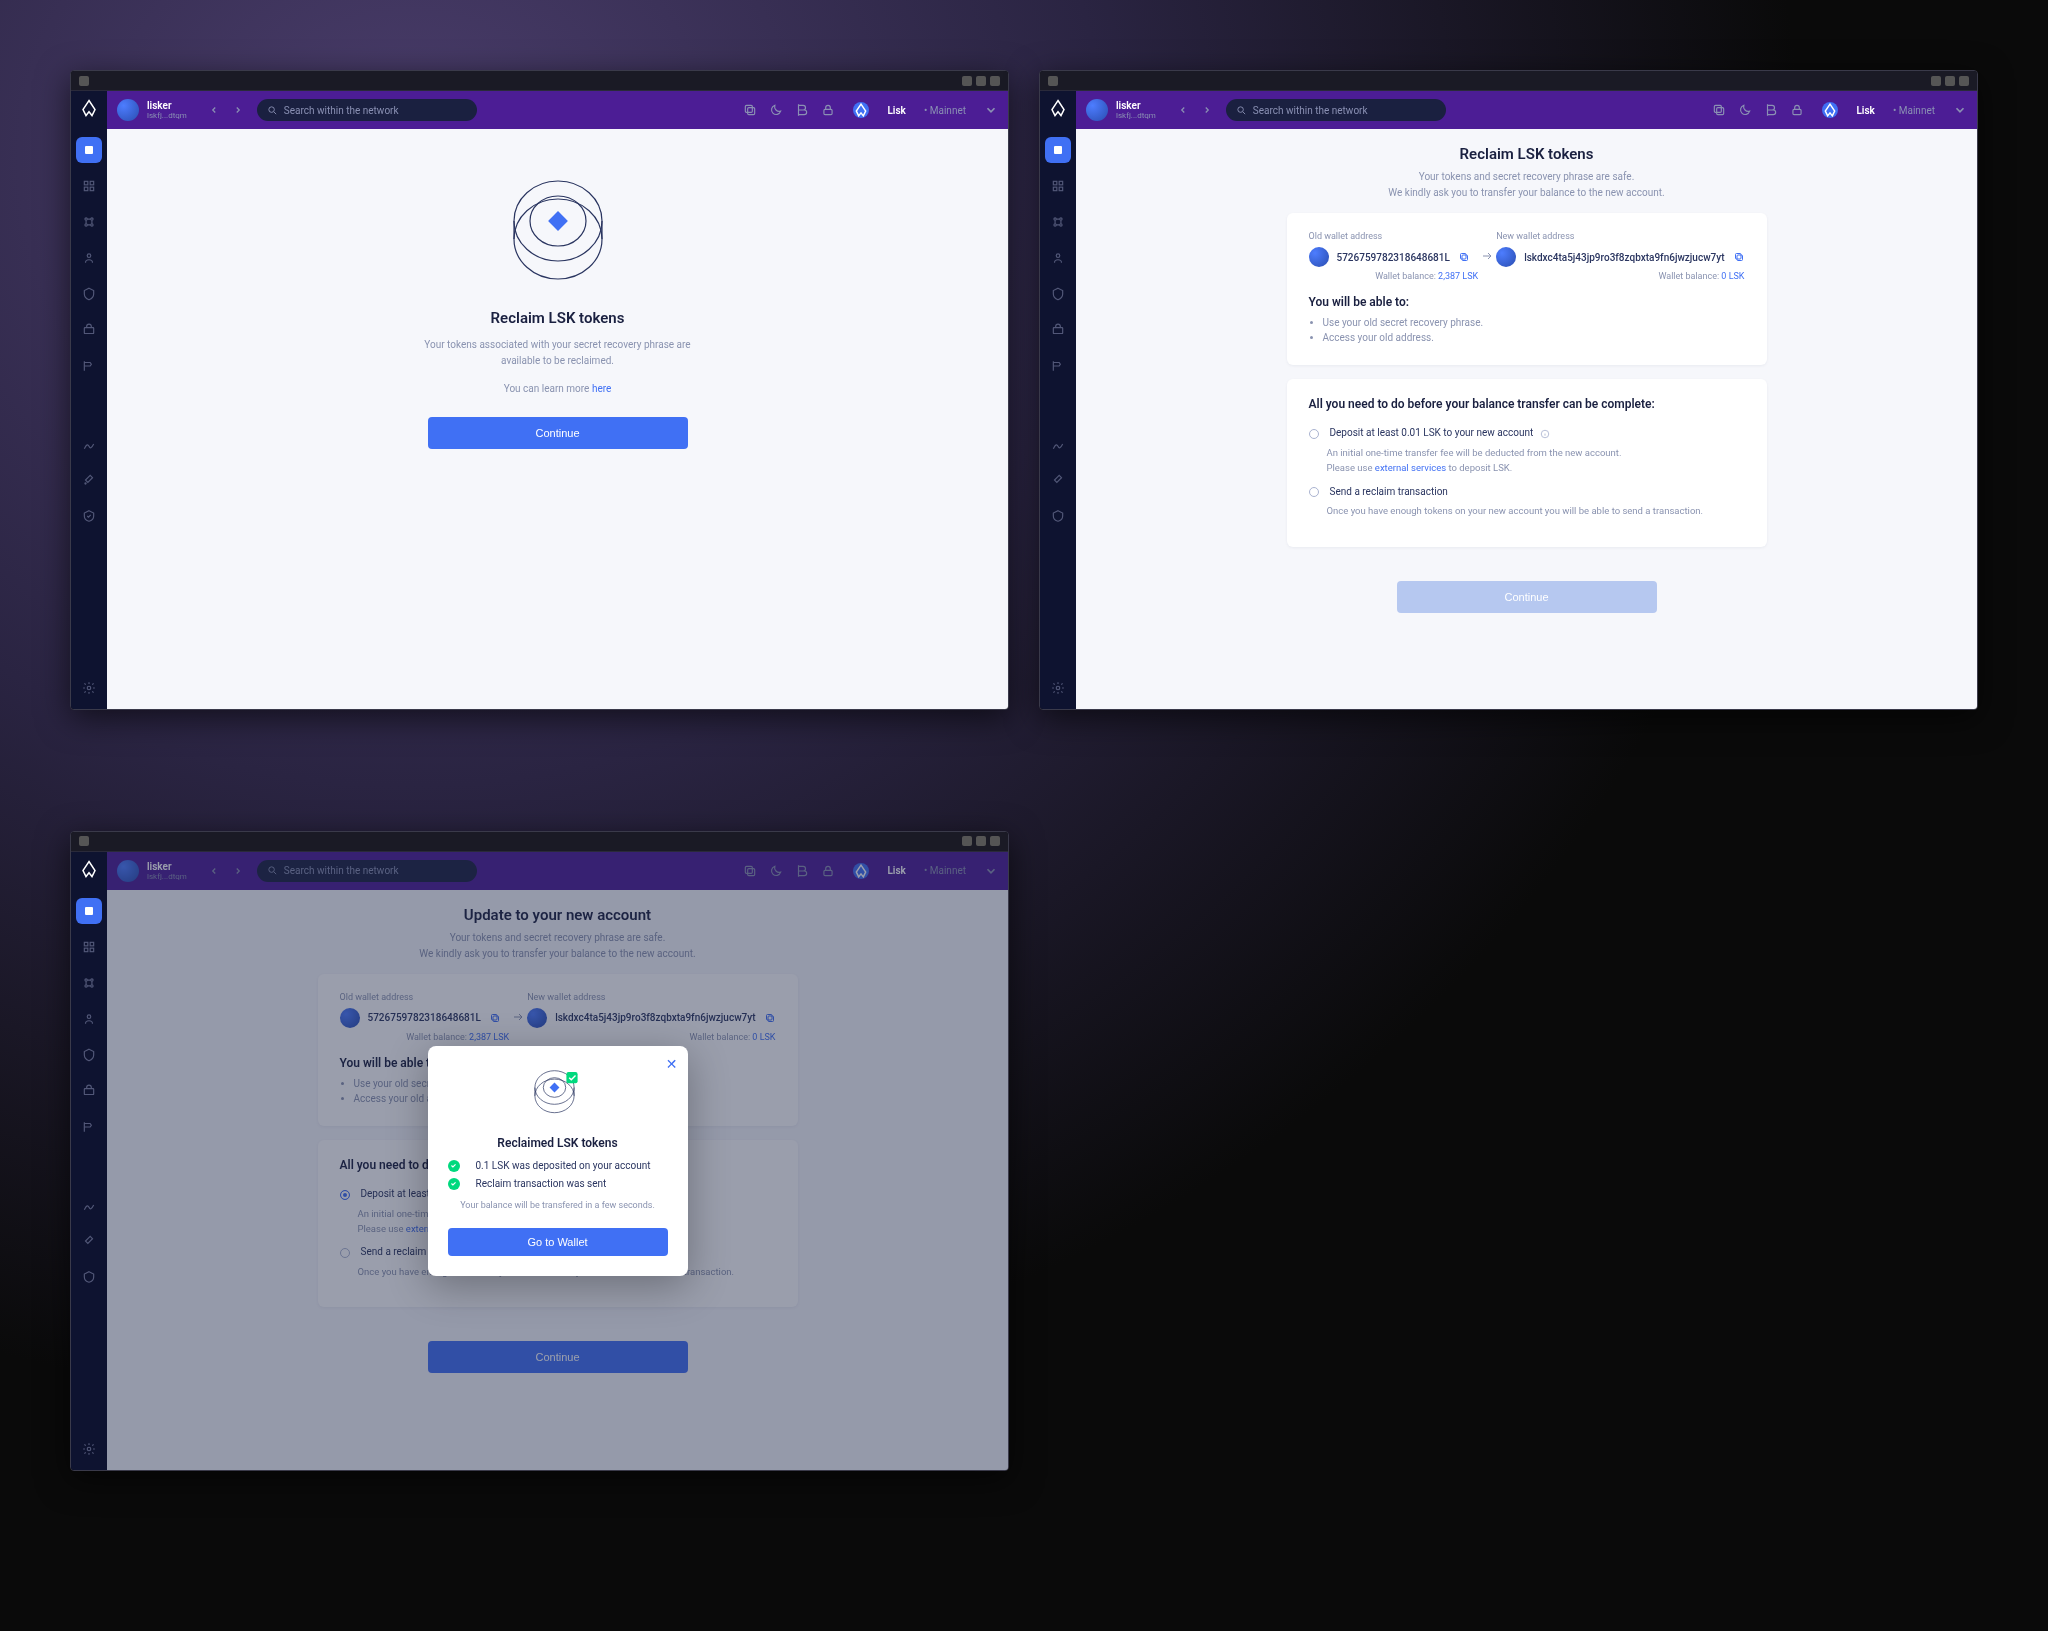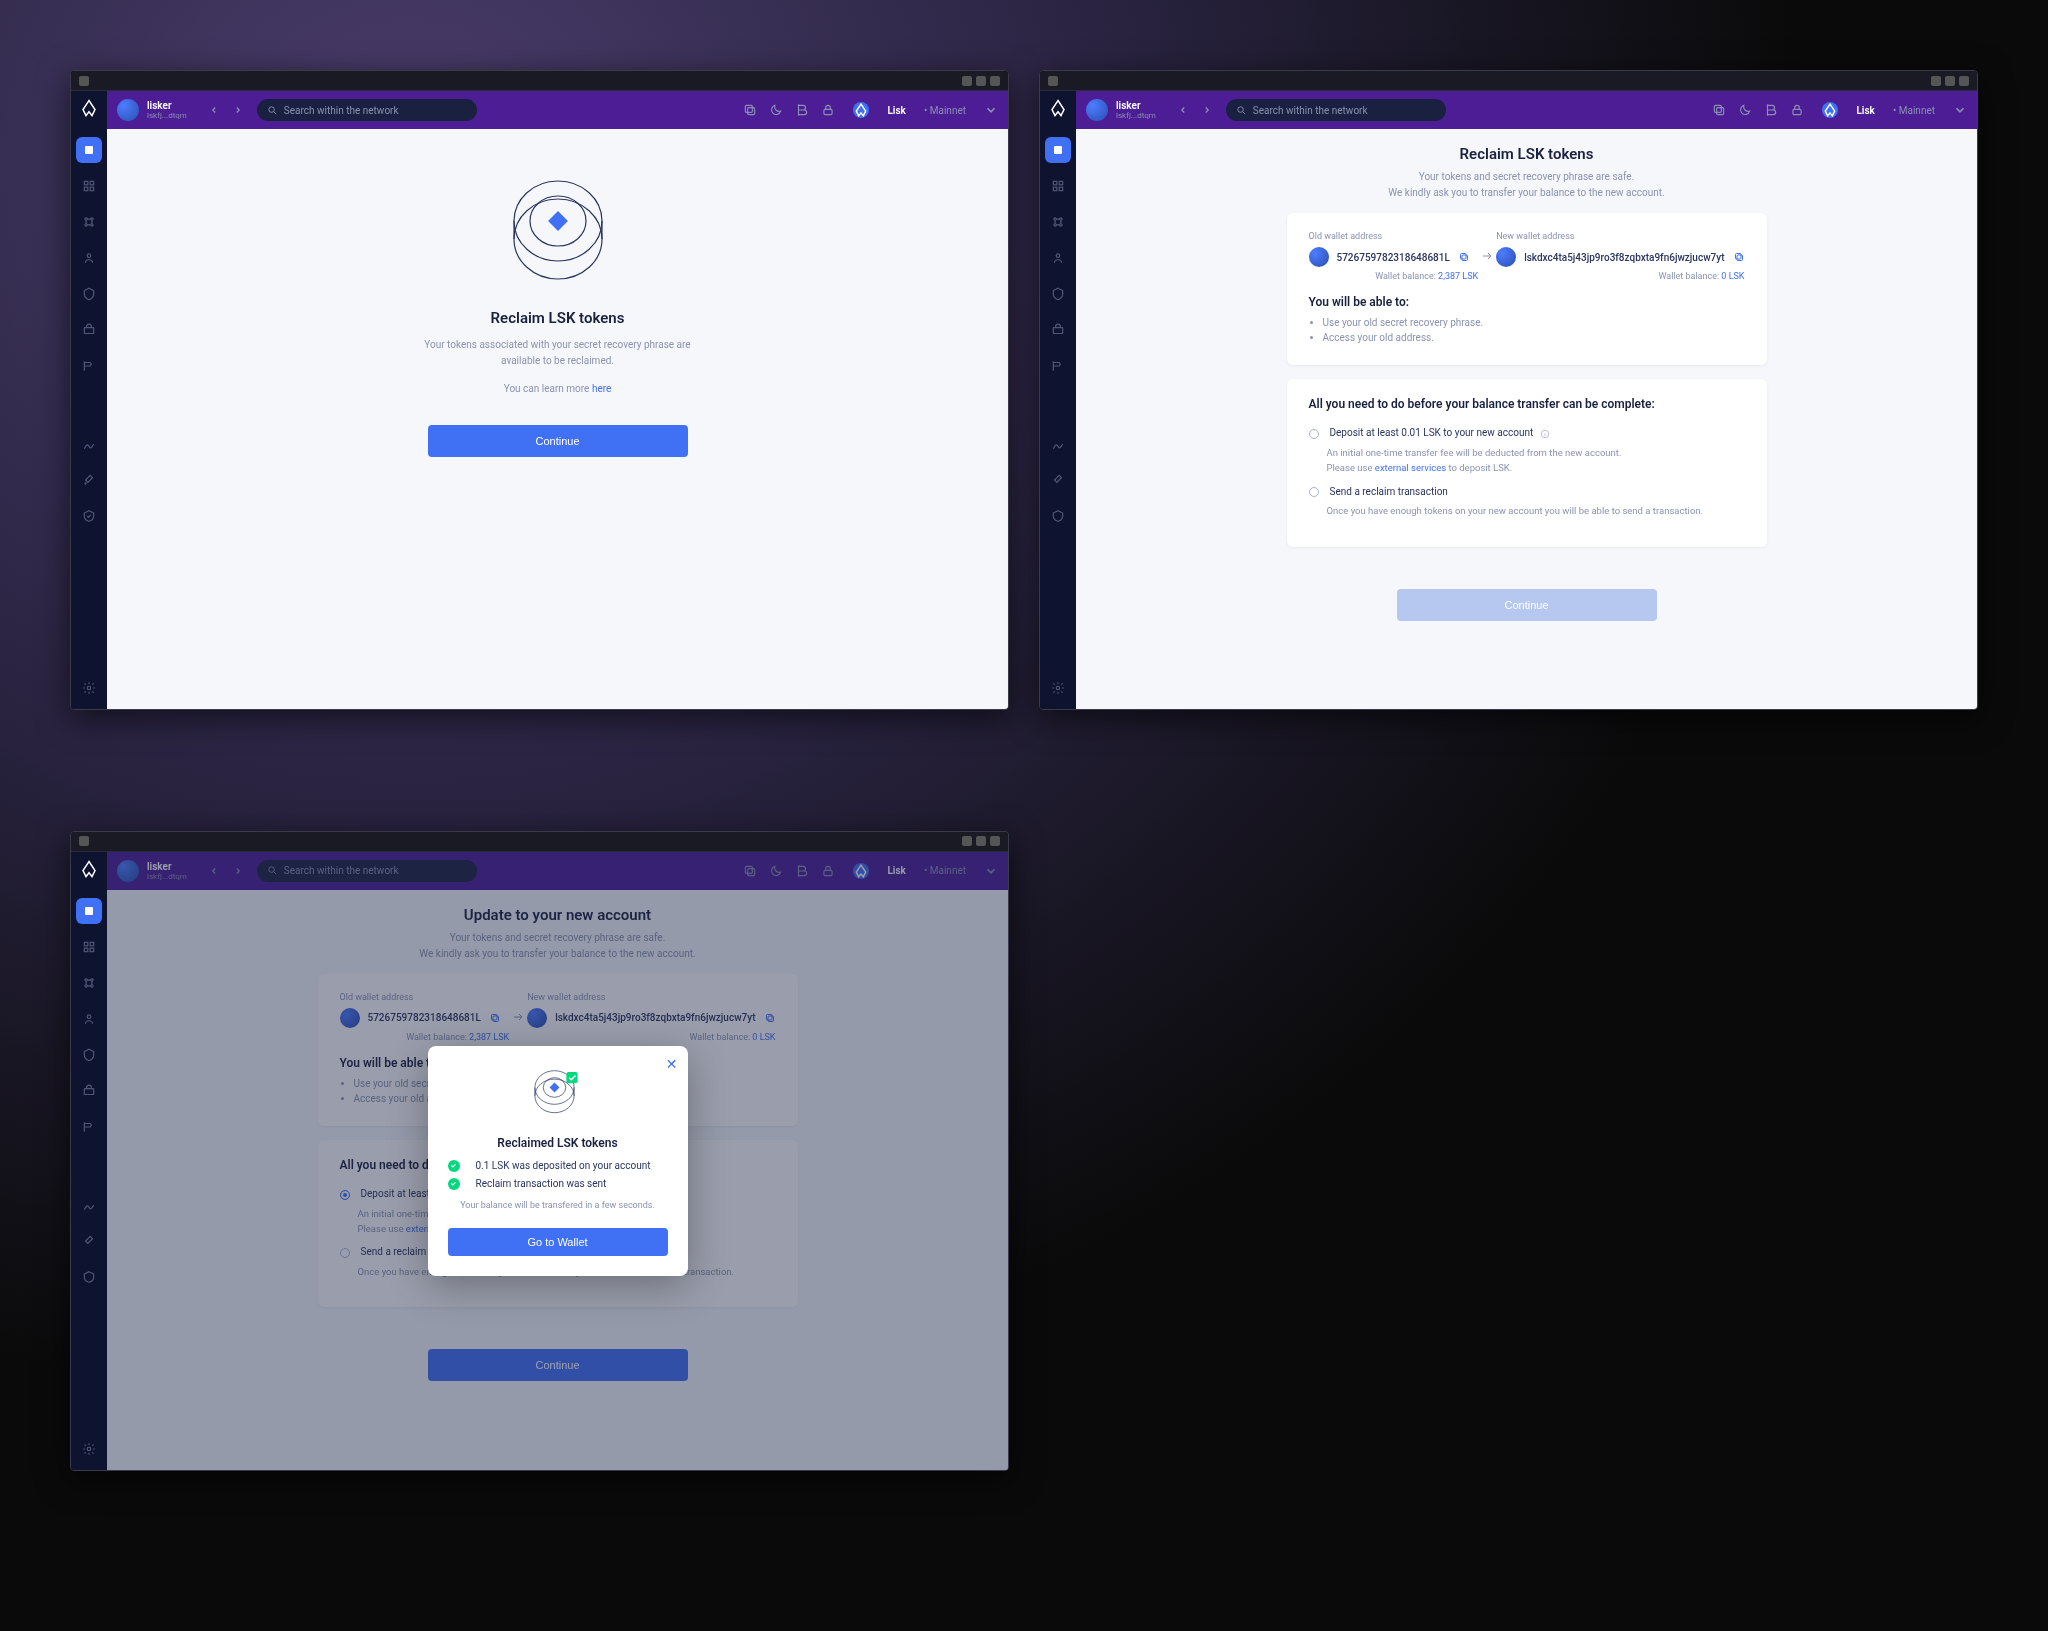--- a/index.html
+++ b/index.html
@@ -97,21 +97,21 @@
   .netbadge .sub { color:#8a90b3; }
   .content { flex: 1; display:flex; flex-direction:column; align-items:center; padding: 40px 20px; overflow:auto; position:relative;}
   .vault {
     width: 120px; height: 120px; margin-bottom: 20px;
   }
   h2 { font-size: 15px; font-weight: 600; color: #1a2040; margin-bottom: 10px; }
   .muted { font-size: 10px; color: #8a93b0; text-align: center; line-height: 1.6; }
   .link { color: #4070f4; }
   .btn {
     background: #4070f4; color: #fff; border: none; border-radius: 4px;
-    padding: 10px 0; width: 260px; font-size: 11px; font-weight: 500; margin-top: 28px;
+    padding: 10px 0; width: 260px; font-size: 11px; font-weight: 500; margin-top: 20px;
   }
   .btn.disabled { background: #b6c8f0; }
   .card {
     background: #fff; border-radius: 6px; padding: 18px 22px;
     width: 480px; box-shadow: 0 1px 3px rgba(20,30,60,0.06);
     margin-bottom: 14px;
   }
   .addrrow { display:flex; align-items:center; }
   .addrcol { flex:1; }
   .addrlabel { font-size: 9px; color: #8a93b0; margin-bottom: 6px; display:block; }

